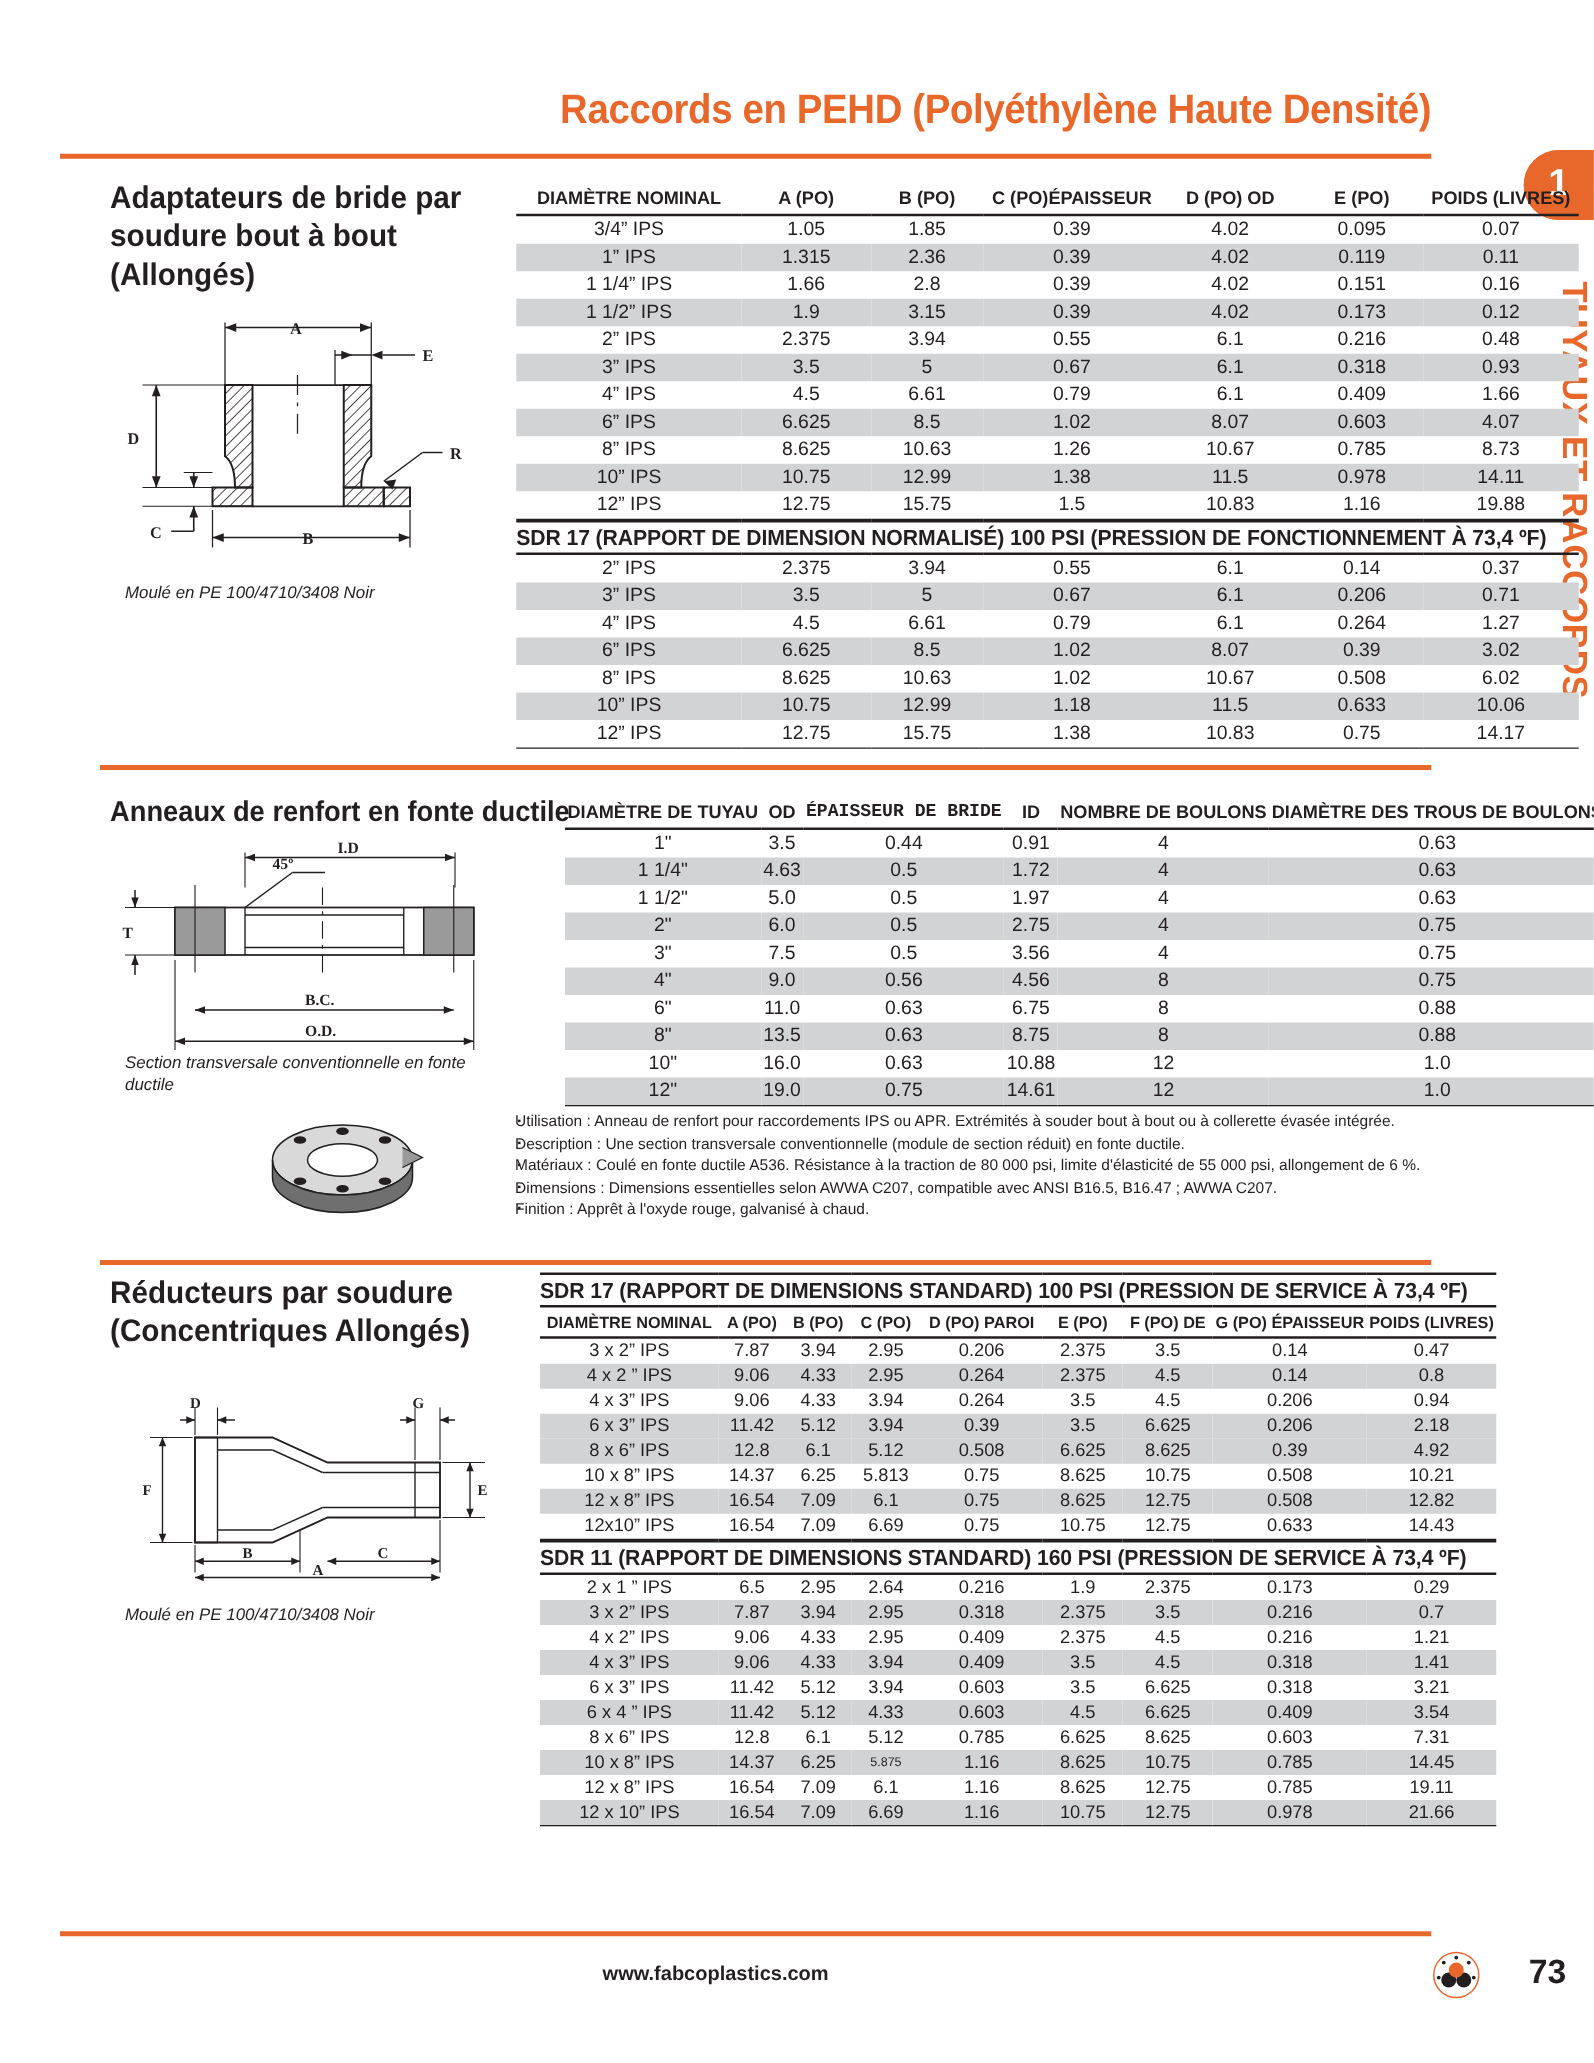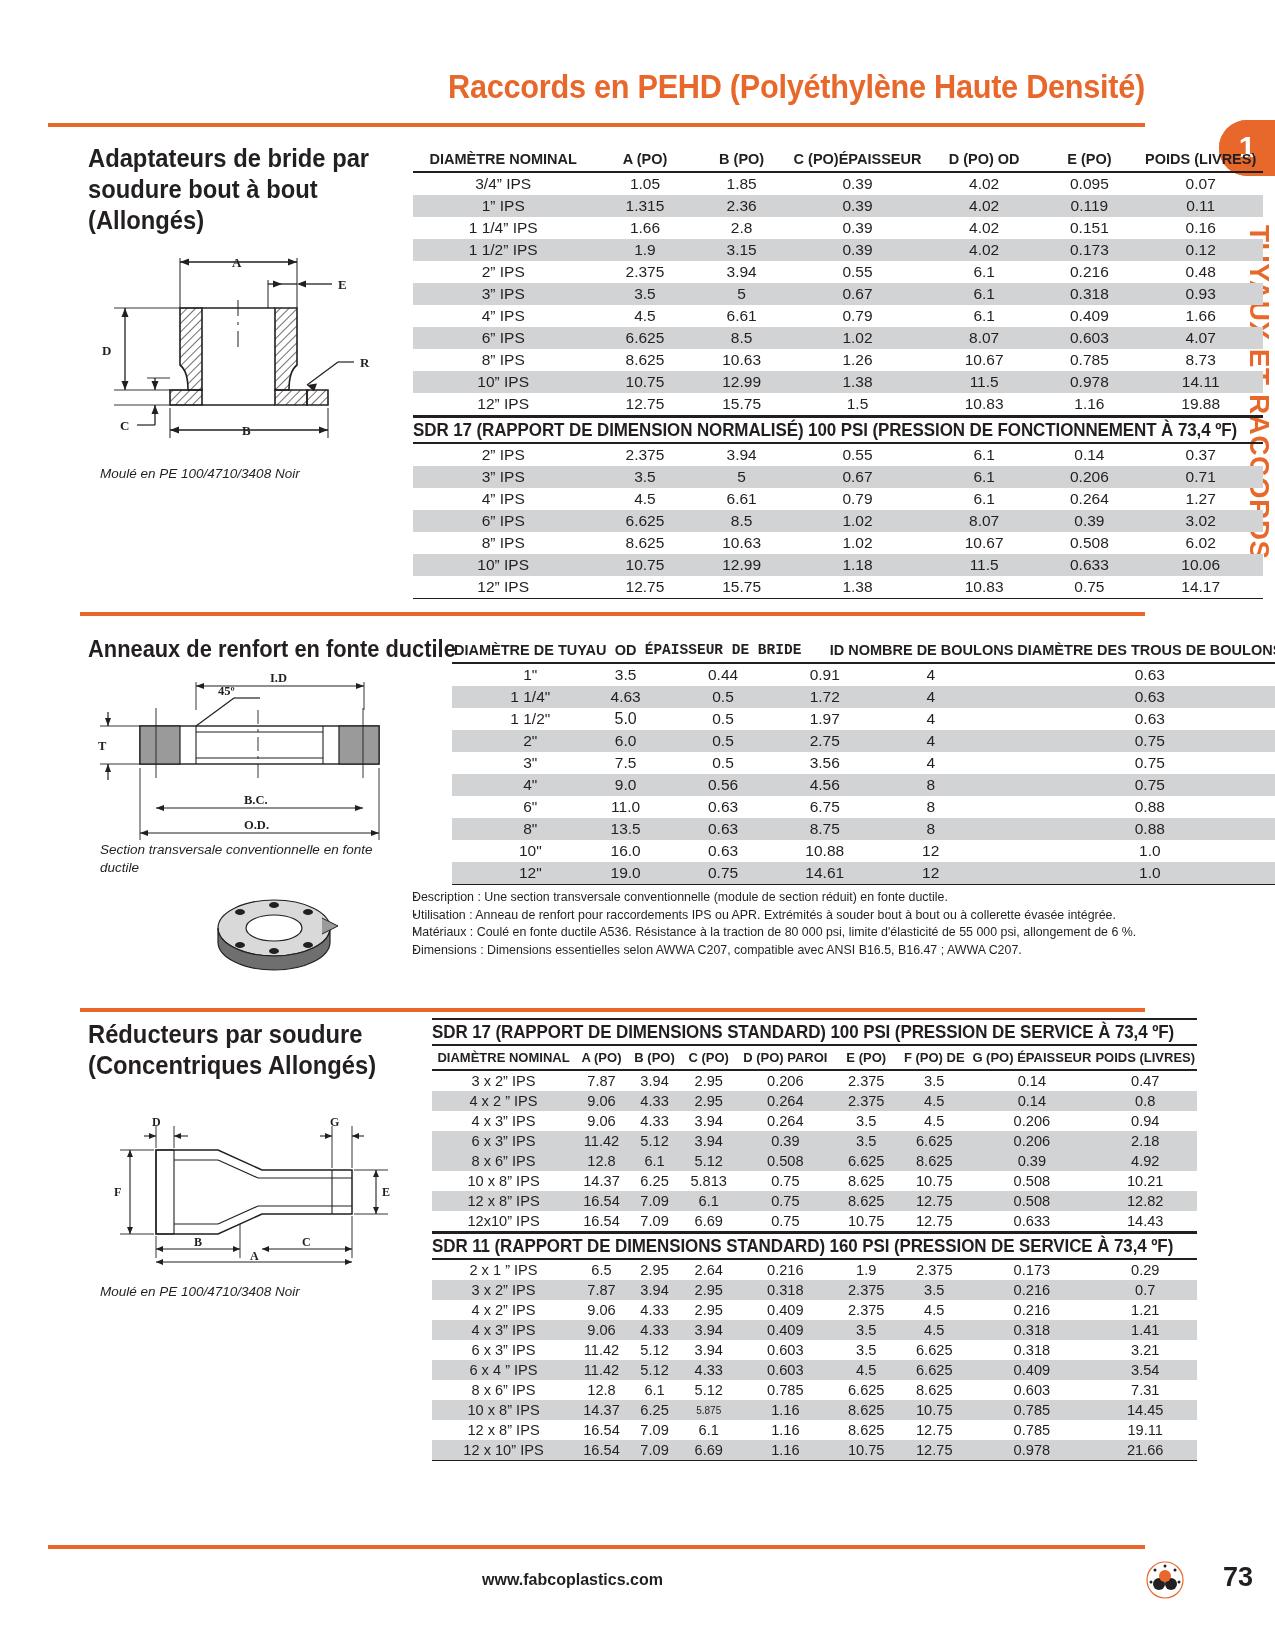--- a/index.html
+++ b/index.html
@@ -471,21 +471,21 @@
         <col style="width:120px">
         <col style="width:90px">
         <col style="width:110px">
         <col style="width:108px">
       </colgroup>
       <tbody>
         <tr>
           <th class="colhead" style="padding-top: 12px; white-space: normal; line-height: 16px;">DIAMÈTRE&nbsp;DE&nbsp;TUYAU</th>
           <th class="colhead" style="padding-top: 12px; white-space: normal; line-height: 16px;">OD</th>
           <th class="colhead" style="padding-top: 12px; white-space: normal; line-height: 16px; font-family: Liberation Mono, monospace;">ÉPAISSEUR&nbsp;DE&nbsp;BRIDE</th>
-          <th class="colhead" style="padding-top: 12px; white-space: normal; line-height: 16px; text-align: right;">ID</th>
+          <th class="colhead" style="padding-top: 12px; white-space: normal; line-height: 16px;">ID</th>
           <th class="colhead" style="padding-top: 12px; white-space: normal; line-height: 16px;">NOMBRE&nbsp;DE&nbsp;BOULONS</th>
           <th class="colhead" style="padding-top: 12px; white-space: normal; line-height: 16px;">DIAMÈTRE&nbsp;DES&nbsp;TROUS&nbsp;DE&nbsp;BOULONS</th>
         </tr>
         <tr class="headrule">
           <td colspan="7"></td>
         </tr>
         <tr class="drow">
           <td style="font-size: 15.5px;">1"</td>
           <td style="font-size: 15.5px;">3.5</td>
           <td style="font-size: 15.5px;">0.44</td>
@@ -566,24 +566,25 @@
           <td style="font-size: 15.5px;">1.0</td>
         </tr>
         <tr class="endrule">
           <td colspan="7"></td>
         </tr>
       </tbody>
     </table>
 
   <div class="bullets" style="left:396px; top:889px; width:745px;">
     <ul id="b2">
+        <li>Utilisation : Anneau de renfort pour raccordements IPS ou APR. Extrémités à souder bout à bout ou à collerette évasée intégrée.</li>
         <li>Description : Une section transversale conventionnelle (module de section réduit) en fonte ductile.</li>
-        <li>Utilisation : Anneau de renfort pour raccordements IPS ou APR. Extrémités à souder bout à bout ou à collerette évasée intégrée.</li>
         <li>Matériaux : Coulé en fonte ductile A536. Résistance à la traction de 80 000 psi, limite d'élasticité de 55 000 psi, allongement de 6 %.</li>
         <li>Dimensions : Dimensions essentielles selon AWWA C207, compatible avec ANSI B16.5, B16.47 ; AWWA C207.</li>
+        <li>Finition : Apprêt à l'oxyde rouge, galvanisé à chaud.</li>
       </ul>
   </div>
 
   <div class="rule-orange" style="left:80px; top:1008px; width:1065px;"></div>
 
   <div class="sec-title" style="left:88px; top:1019px; width:320px;">Réducteurs par soudure (Concentriques Allongés)</div>
 
   <div class="dg" style="left:110px; top:1118px;">
     <svg width="290" height="150" viewBox="0 0 290 150">
 

